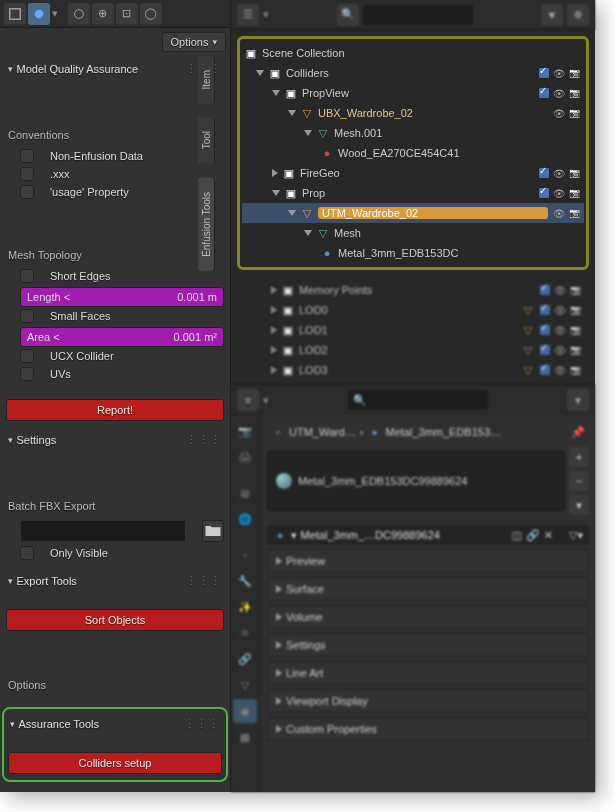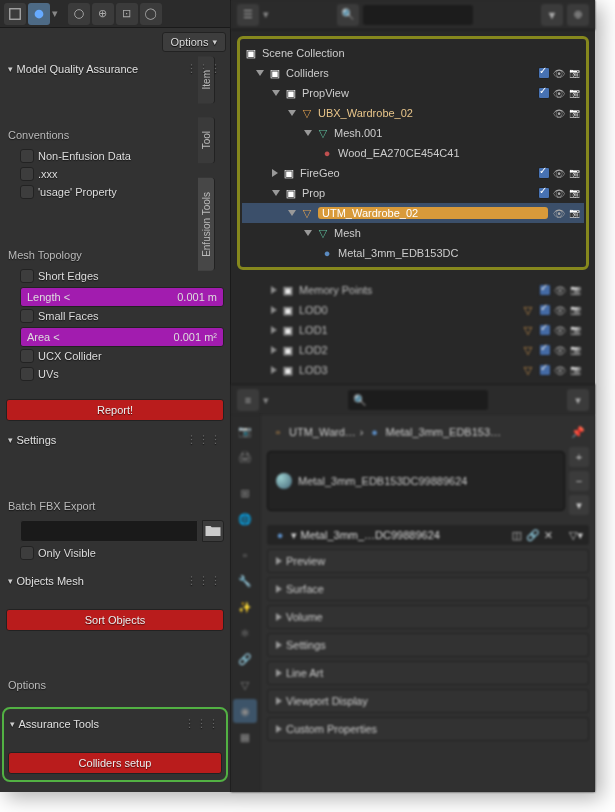--- a/index.html
+++ b/index.html
@@ -19,21 +19,21 @@
   .icon-btn.active { background:#4d6a85; color:#fff;}
   .icon-btn svg { width:14px; height:14px; }
   .options-row { padding:4px; display:flex; justify-content:flex-end;}
   .options-btn { background:#3d3d3d; border:1px solid #222; border-radius:3px; padding:3px 8px; font-size:11px; color:#ddd; display:flex; align-items:center; gap:4px; text-shadow:0 1px 1px #000;}
   
   .section { padding:0 6px 6px 6px; }
   .section-head { display:flex; align-items:center; gap:4px; padding:6px 2px; color:#e0e0e0; text-shadow:0 1px 1px rgba(0,0,0,0.6); position:relative;}
   .section-head .dots { margin-left:auto; color:#666; letter-spacing:1px;}
   .chev { font-size:9px; color:#ccc; }
   .subhead { color:#bbb; padding:4px 2px 6px 2px; text-shadow:0 1px 1px rgba(0,0,0,0.6);margin-top:44px;}
-  .row { display:flex; align-items:center; gap:4px; padding:2px 0;}
+  .row { display:flex; align-items:center; gap:16px; padding:2px 0;}
   .check { width:14px; height:14px; background:#3d3d3d; border:1px solid #222; border-radius:3px; flex-shrink:0;}
   .check.checked { background:#4772b3; border-color:#3a5a90; position:relative;}
   .check.checked::after { content:"✓"; position:absolute; top:-2px; left:1px; color:#fff; font-size:11px;}
   .row-label { color:#ddd; text-shadow:0 1px 1px rgba(0,0,0,0.6);}
   .num-row { display:flex; gap:2px; margin-top:2px;}
   .num-field { flex:1; background:#a21caf; border:1px solid #222; border-radius:3px; padding:3px 6px; display:flex; justify-content:space-between; color:#ddd;}
   .wide-btn { background:#b91c1c; border:1px solid #222; border-radius:3px; padding:4px; text-align:center; color:#eee; margin-top:16px; text-shadow:0 1px 1px rgba(0,0,0,0.6);}
   .text-input { flex:1; background:#1a1a1a; border:1px solid #333; border-radius:3px 0 0 3px; height:22px;}
   .folder-btn { width:22px; height:22px; background:#3d3d3d; border:1px solid #222; border-radius:0 3px 3px 0; display:flex; align-items:center; justify-content:center;}
   .indent { padding-left:14px;}
@@ -202,21 +202,21 @@
         <div class="row">
             <div class="check"></div>
             <span class="row-label">Only Visible</span>
           </div>
       </div>
     </div>
 
     <div class="section">
       <div class="section-head">
         <span class="chev">▾</span>
-          <span>Objects Mesh</span>
+          <span>Export Tools</span>
           <span class="dots">⋮⋮⋮</span>
       </div>
       <div class="wide-btn">Sort Objects</div>
       <div class="subhead">Options</div>
       <div class="indent">
       </div>
     </div>
 
     <div class="green-box">
       <div class="section-head">

